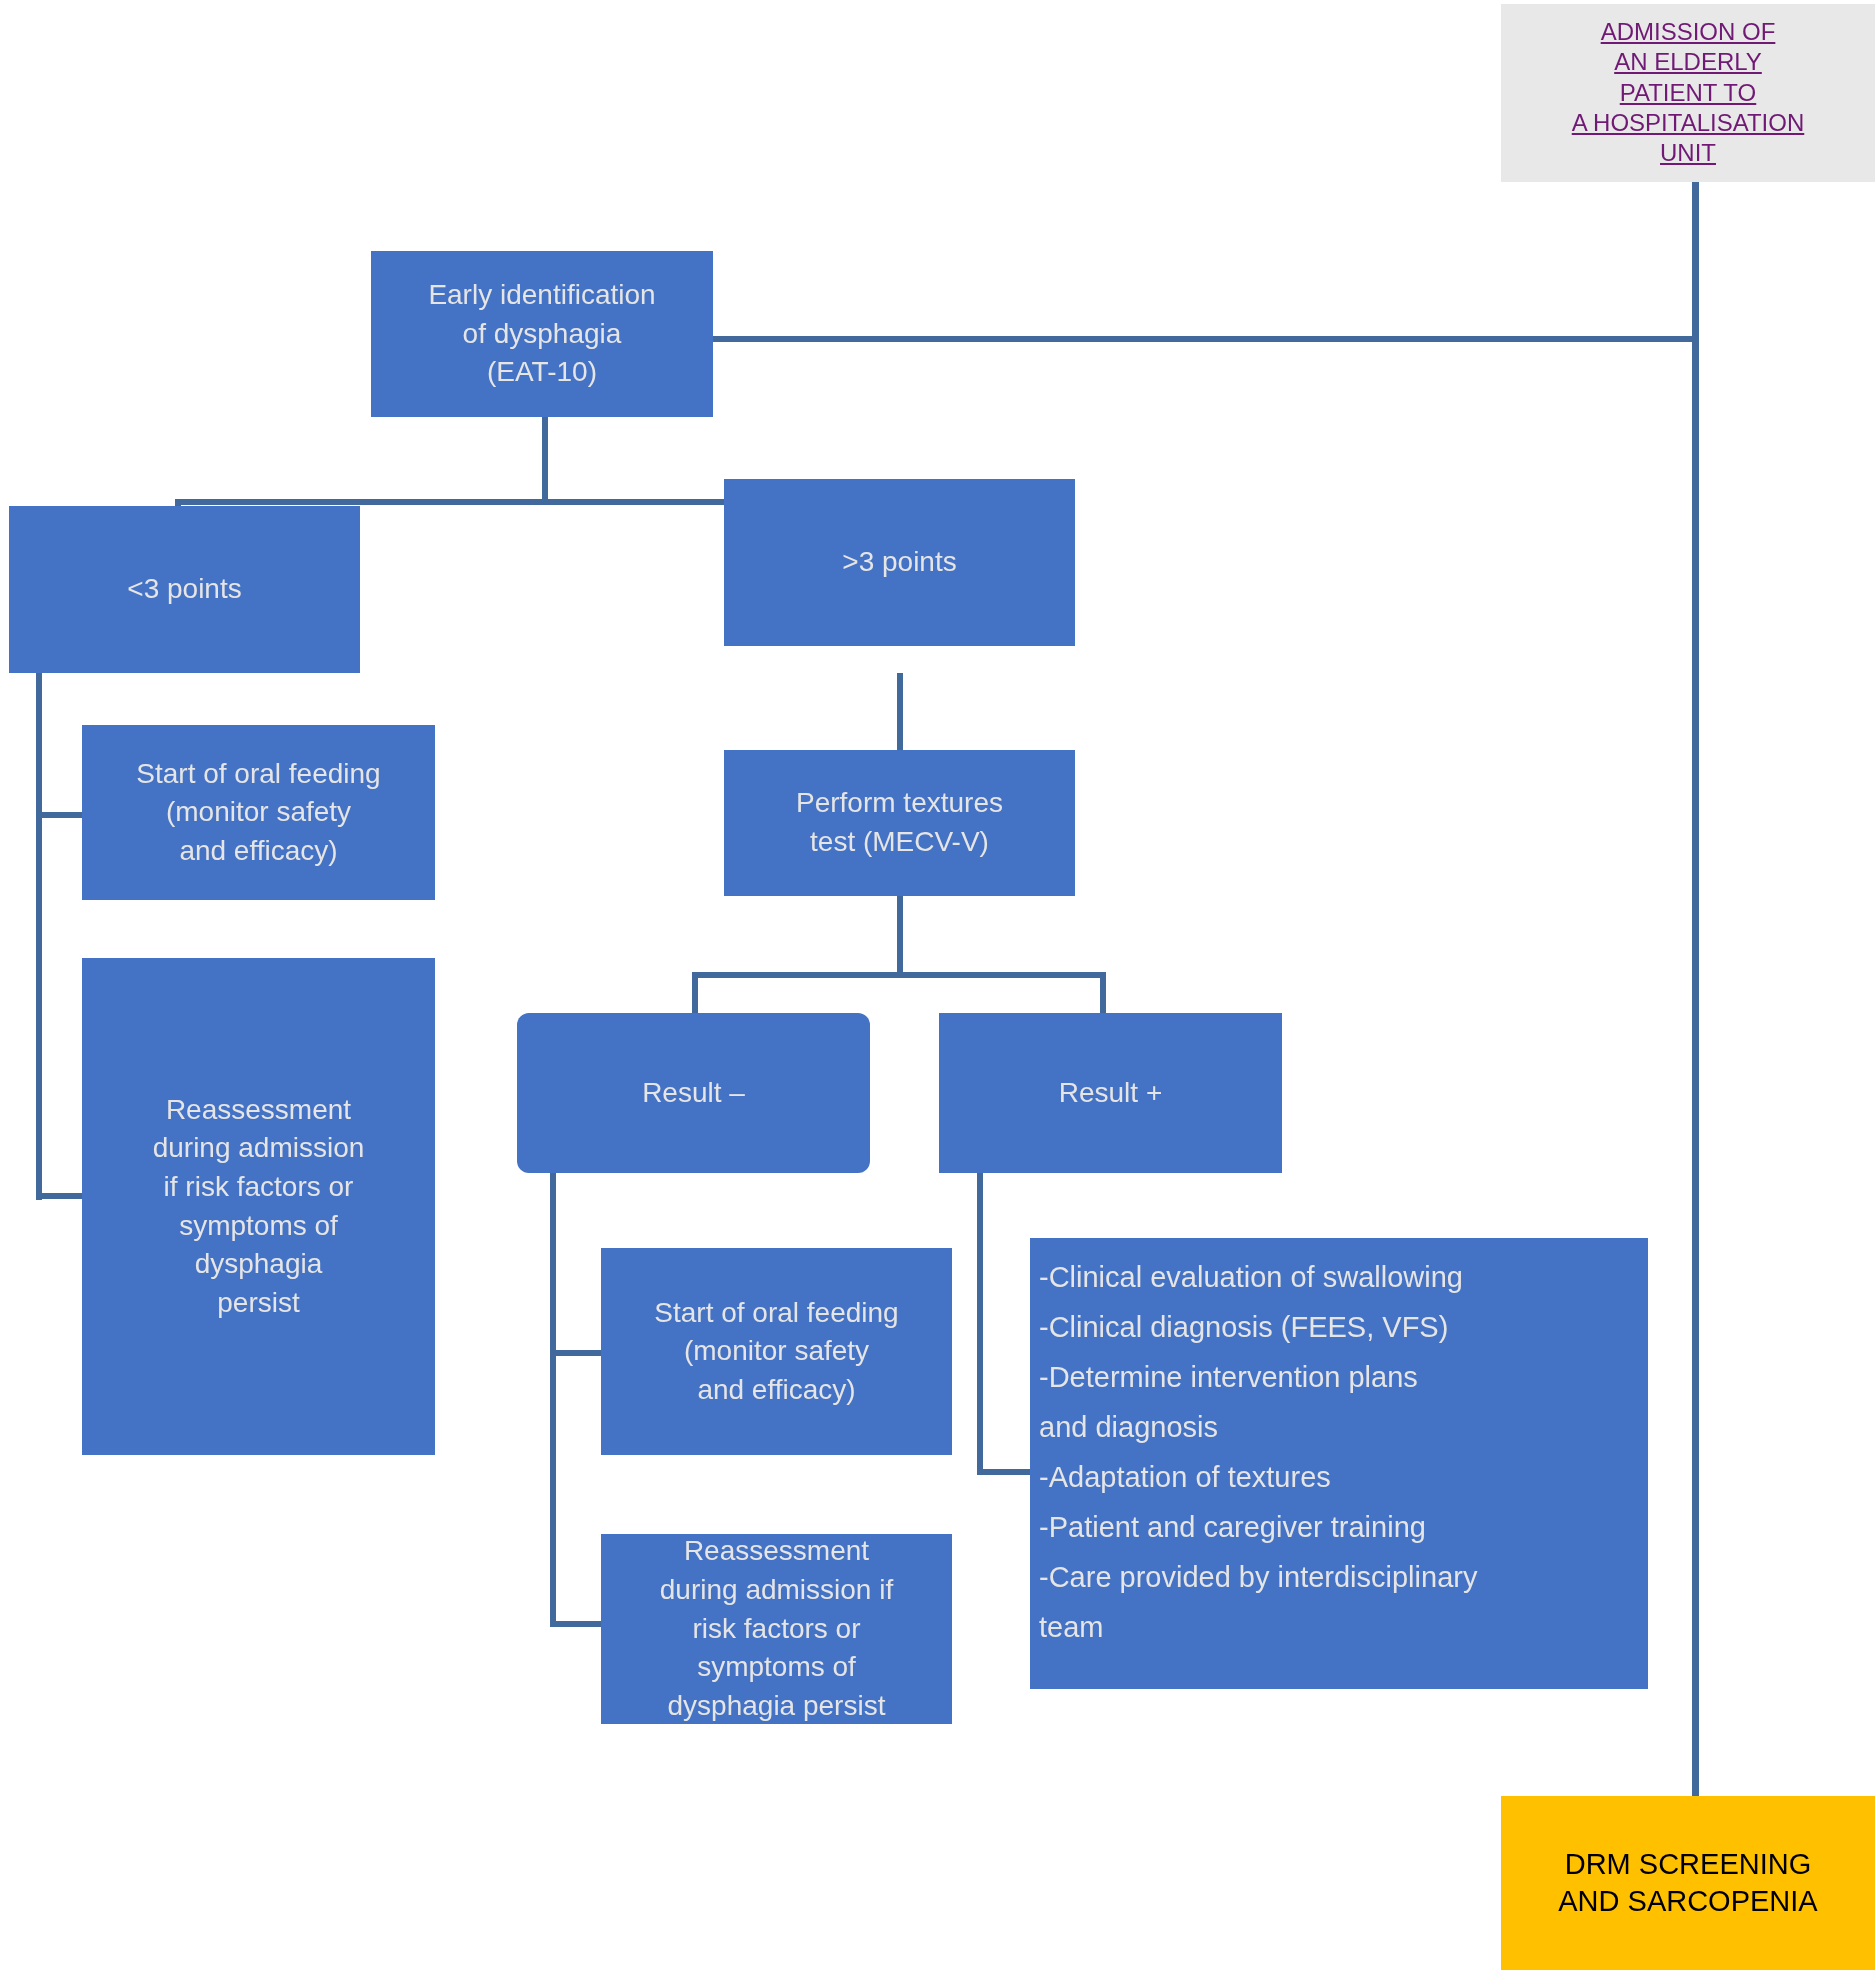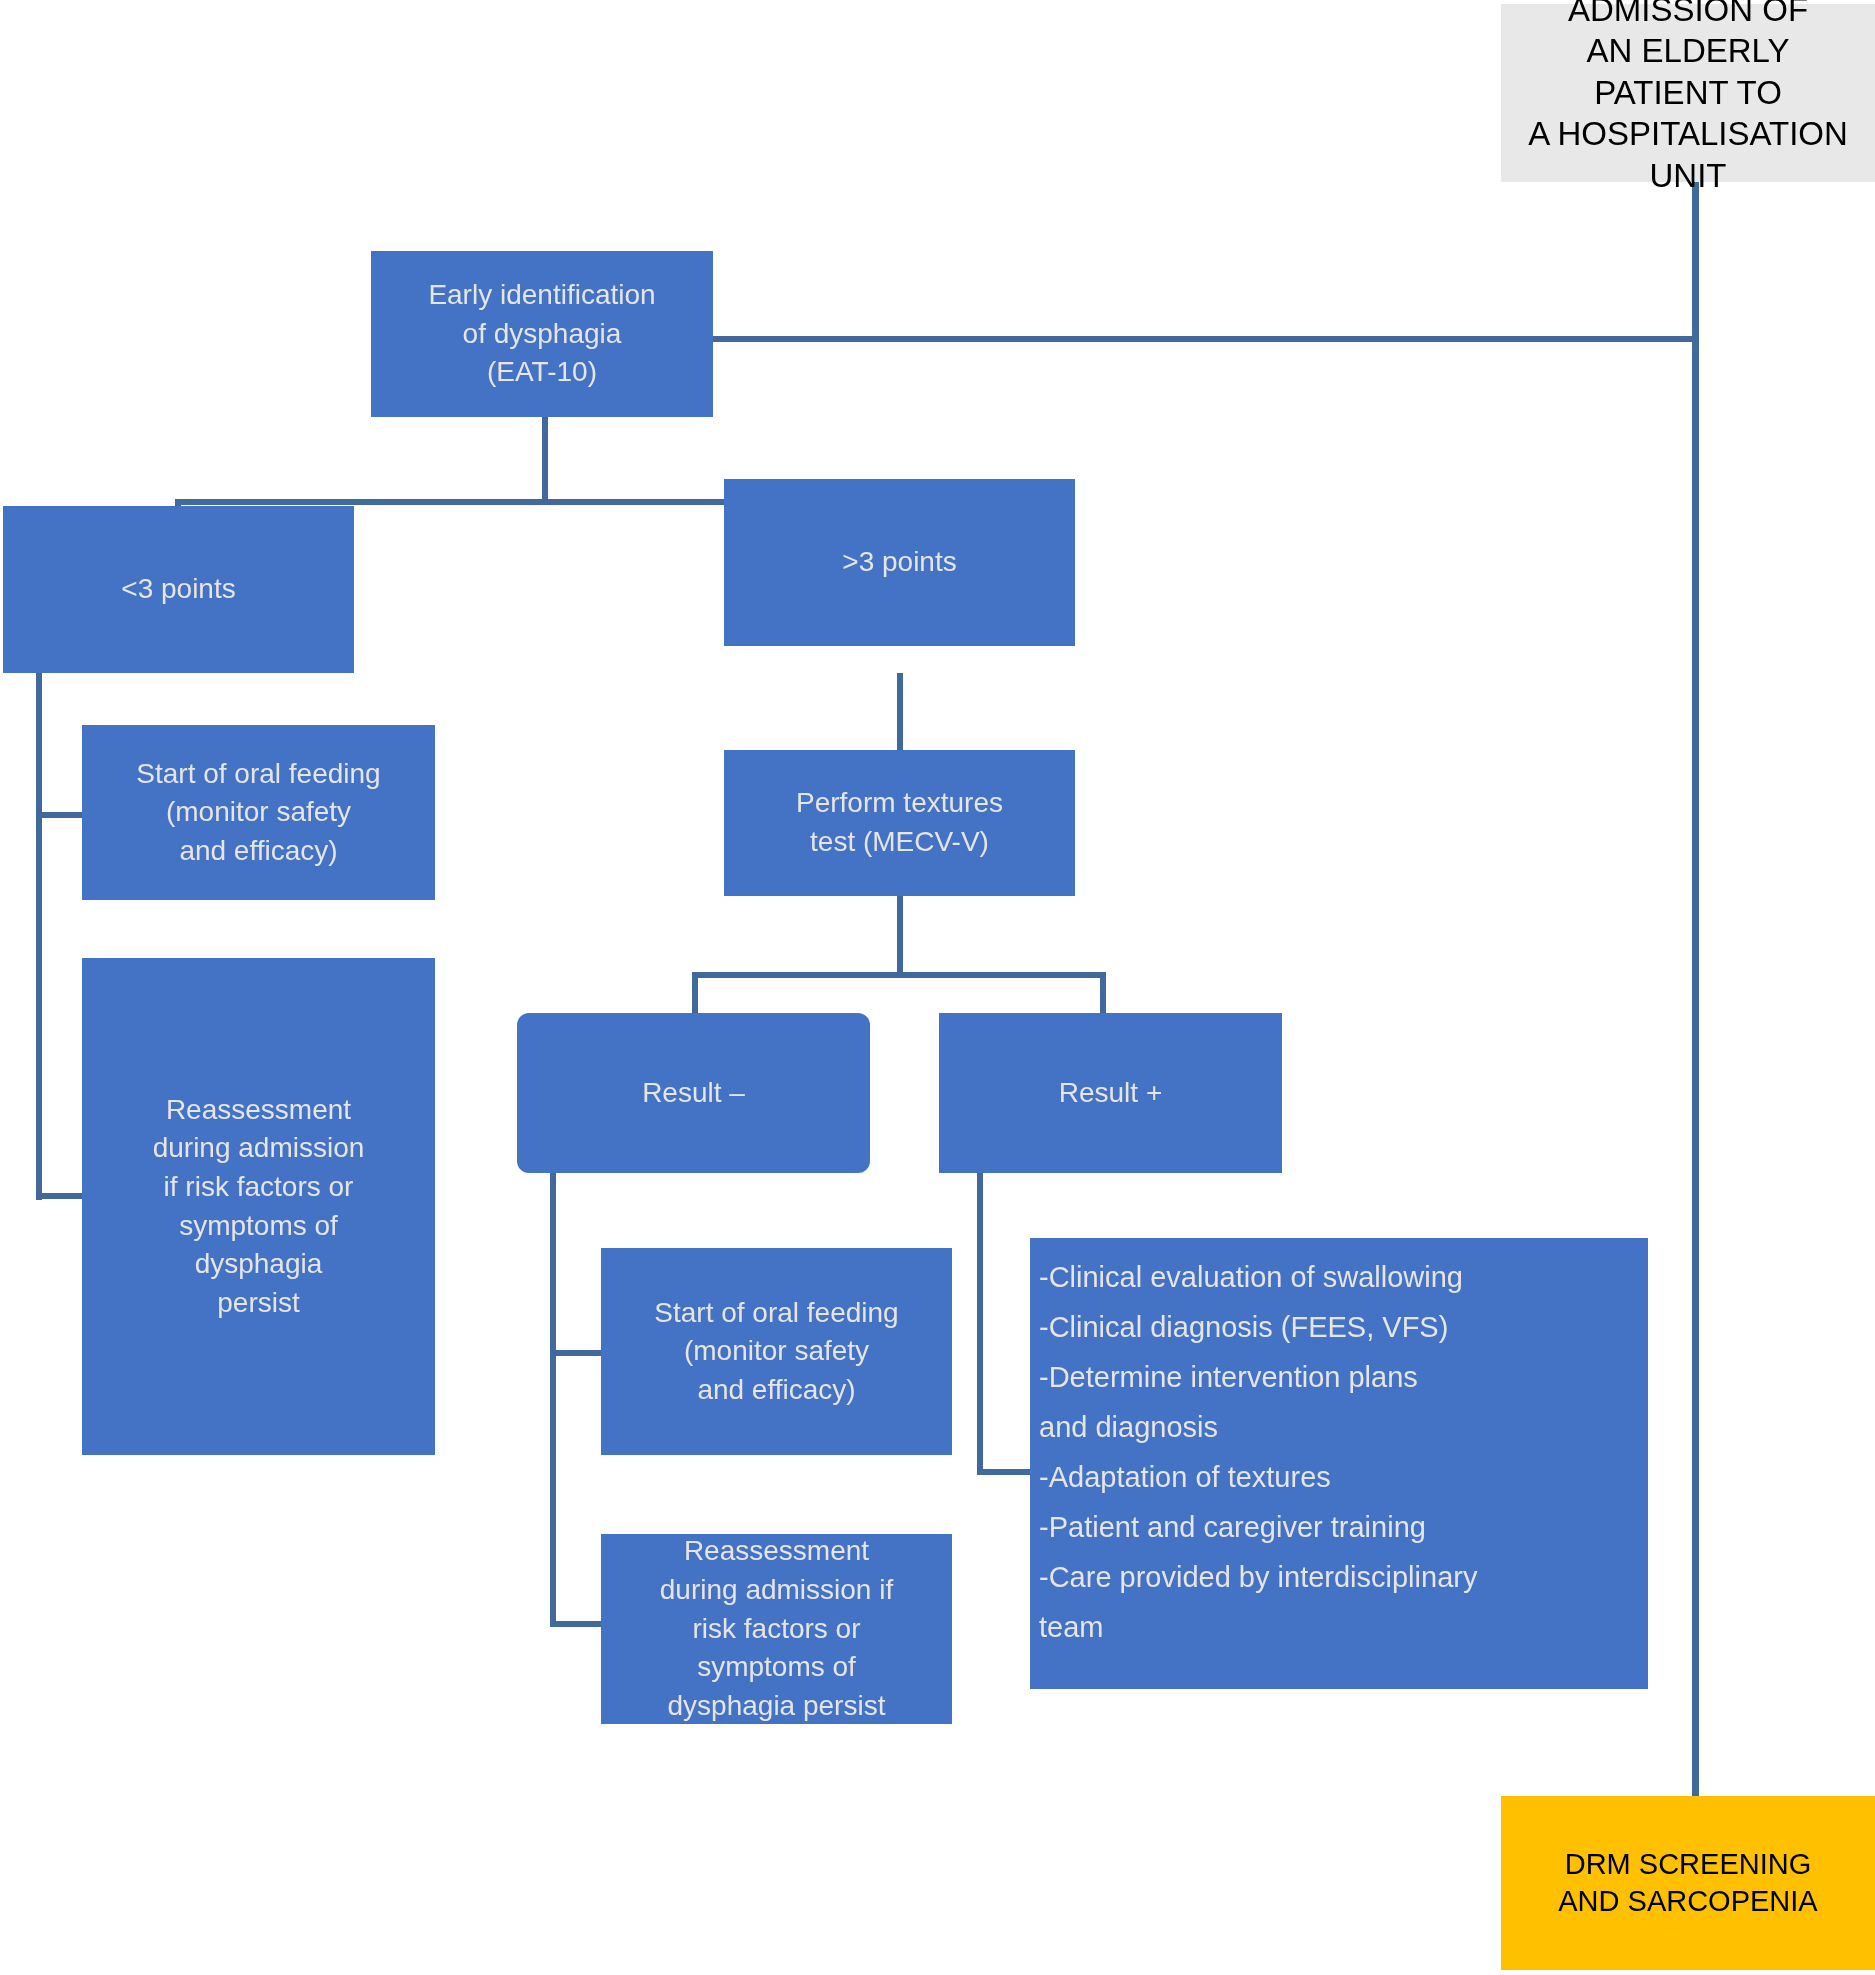--- a/index.html
+++ b/index.html
@@ -24,23 +24,24 @@
     text-align: center;
     color: #e5e5e5;
     background: #4472C4;
     font-size: 28px;
     line-height: 1.38;
     padding: 4.5px 7.5px;
     white-space: pre-line;
   }
   .box.gray {
     background: #E8E8E8;
-    color: #000000;
-    font-size: 33px;
+    color: #701a75;
+    font-size: 24px;
     line-height: 1.26;
+    text-decoration: underline;
   }
   .box.orange {
     background: #FFC000;
     color: #000000;
     font-size: 29px;
     line-height: 1.26;
   }
   .box.bullets {
     display: block;
     text-align: left;
@@ -93,21 +94,21 @@
   <div class="box gray" style="left:1501px; top:3.7px; width:374px; height:178px;">ADMISSION OF
 AN ELDERLY
 PATIENT TO
 A HOSPITALISATION
 UNIT</div>
 
   <div class="box" style="left:371px; top:251px; width:342px; height:166px;">Early identification
 of dysphagia
 (EAT-10)</div>
 
-  <div class="box" style="left:3px; top:506px; width:351px; height:167px;">&lt;3 points</div>
+  <div class="box" style="left:9px; top:506px; width:351px; height:167px;">&lt;3 points</div>
 
   <div class="box" style="left:724px; top:479px; width:351px; height:167px;">&gt;3 points</div>
 
   <div class="box" style="left:82px; top:725px; width:353px; height:175px;">Start of oral feeding
 (monitor safety
 and efficacy)</div>
 
   <div class="box" style="left:82px; top:958px; width:353px; height:497px;">Reassessment
 during admission
 if risk factors or

